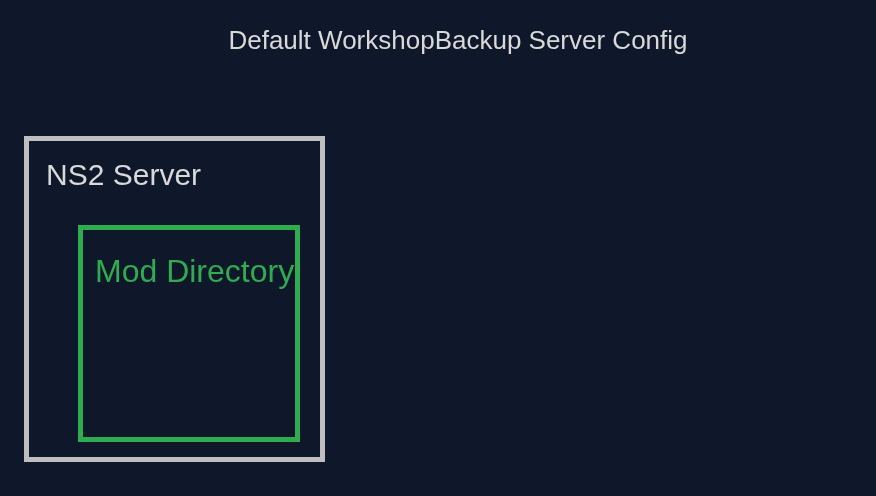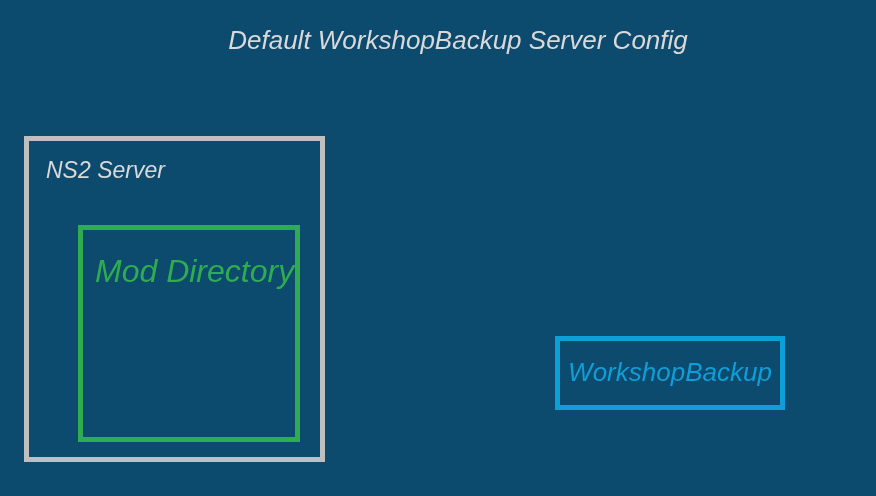--- a/index.html
+++ b/index.html
@@ -35,21 +35,21 @@
     left: 24px;
     top: 136px;
     width: 301px;
     height: 326px;
     border-color: #BFBFBF;
   }
   .box-server .label {
     position: absolute;
     left: 17px;
     top: 16px;
-    font-size: 23px;
+    font-size: 30px;
     line-height: 1.2;
     color: #D9D9D9;
     white-space: nowrap;
   }
   .box-mod {
     
     left: 49px;
     top: 84px;
     width: 222px;
     height: 217px;
@@ -77,29 +77,26 @@
   .box-backup .label {
     font-size: 26px;
     line-height: 1.2;
     color: #0E9ED8;
     white-space: nowrap;
   }
 </style>
 </head>
 <body>
 
-<div class="canvas" style="background-color: #0c4a6e; font-style: italic;">
+<div class="canvas" style="background-color: #0f172a;">
 
   <div class="title" style="color: rgb(217, 217, 217);">Default WorkshopBackup Server Config</div>
 
   <div class="box box-server" style="border-color: rgb(191, 191, 191);">
     <div class="label" style="color: rgb(217, 217, 217);">NS2 Server</div>
 
     <div class="box box-mod" style="border-color: rgb(46, 172, 79);">
       <div class="label" style="color: rgb(46, 172, 79);">Mod Directory</div>
     </div>
   </div>
 
-  <div class="box box-backup" style="border-color: rgb(14, 158, 216);">
-    <div class="label" style="color: rgb(14, 158, 216);">WorkshopBackup</div>
-  </div>
 
 </div>
 
 </body></html>

